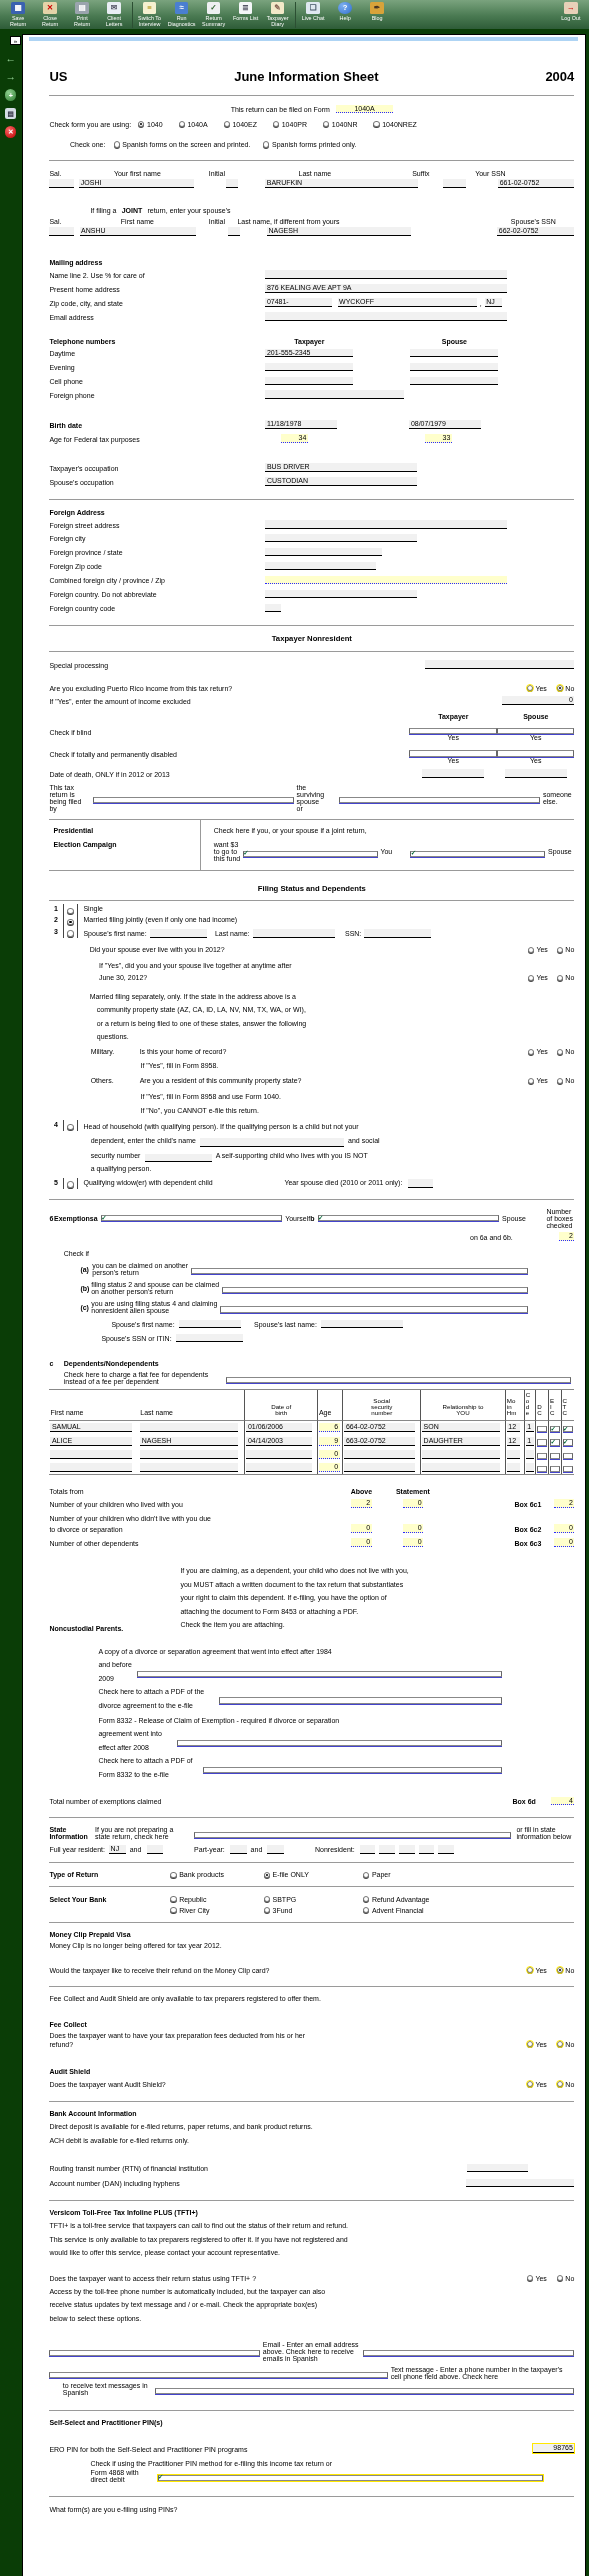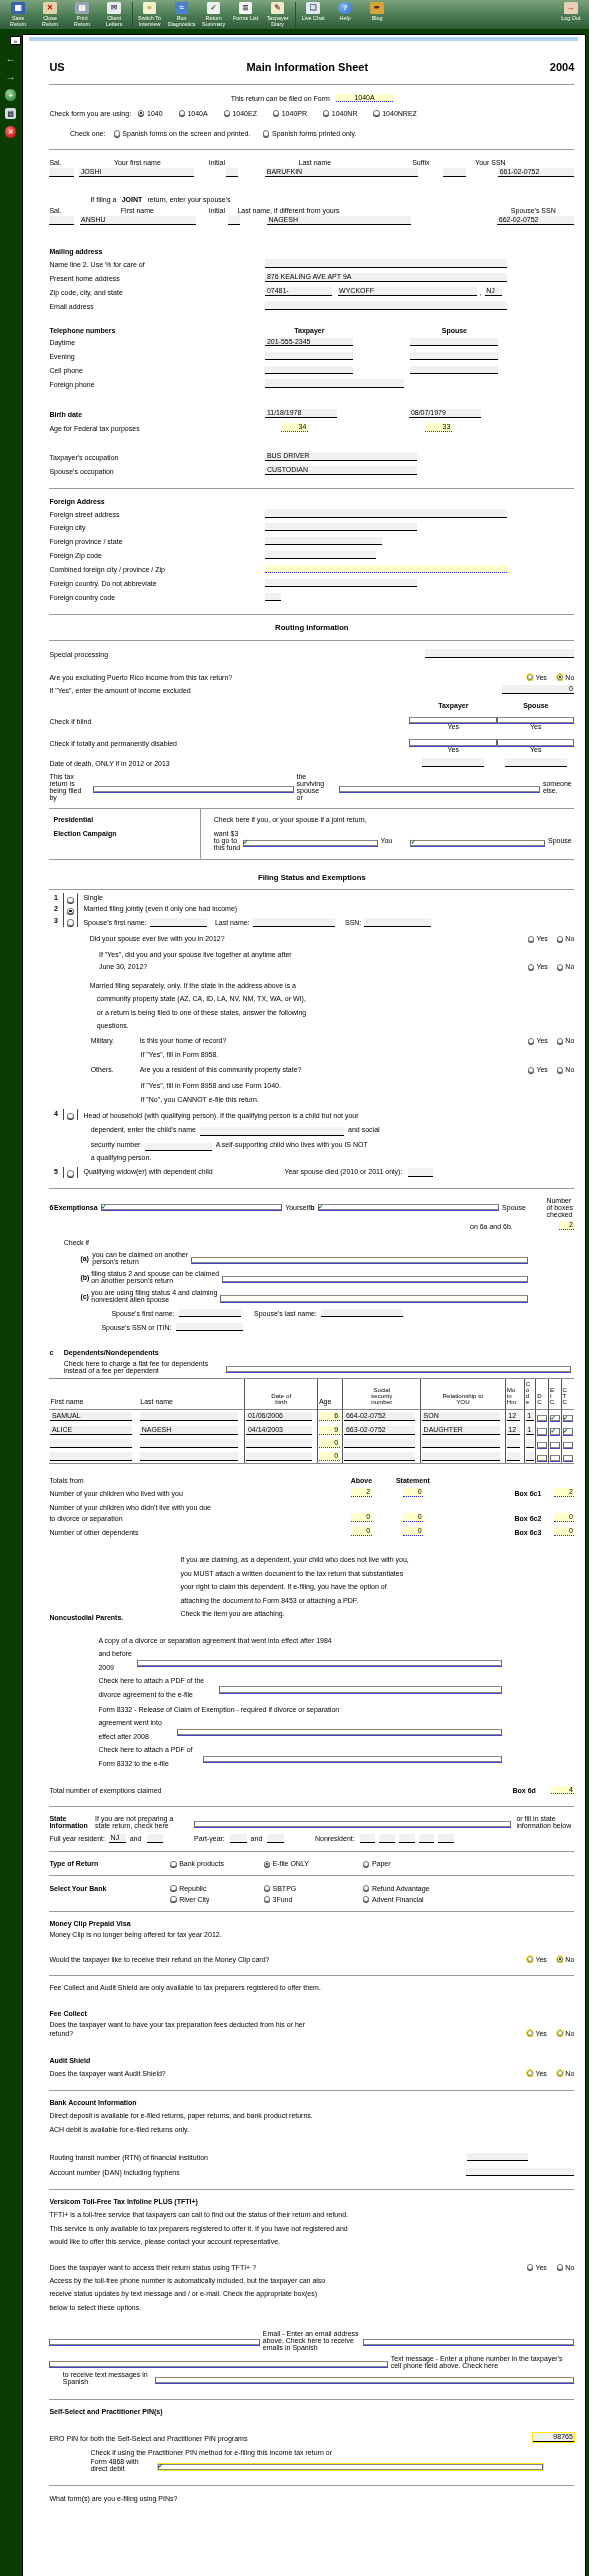--- a/index.html
+++ b/index.html
@@ -90,23 +90,23 @@
   <div class="sic sic-arrow">→</div>
   <div class="sic sic-add">+</div>
   <div class="sic sic-print">▤</div>
   <div class="sic sic-close">✕</div>
 </div>
 
 <div class="page">
   <div class="bluestrip"></div>
   <div class="content">
 
-    <div class="r" style="margin-top:20px;font-size:11px">
+    <div class="r" style="margin-top:28px;font-size:13px">
       <span class="b">US</span>
-      <span class="g ctr b">Main Information Sheet</span>
+      <span class="g ctr b">June Information Sheet</span>
       <span class="b">2004</span>
     </div>
     <hr class="rule" style="margin-top:11.3px">
 
     <div class="r ctr" style="justify-content:center;margin-top:7.2px">
       <span>This return can be filed on Form</span>
       <span class="in y" style="width:57px;margin-left:6.2px">1040A</span>
     </div>
     <div class="rc" style="margin-top:7.2px">
       <span>Check form you are using:</span>
@@ -268,21 +268,21 @@
     <div class="r" style="margin-top:5.2px">
         <span style="width:216px">Foreign country.  Do not abbreviate</span>
         <span class="in" style="width:152px"></span>
       </div>
     <div class="r" style="margin-top:5.2px">
         <span style="width:216px">Foreign country code</span>
         <span class="in" style="width:15.5px"></span>
       </div>
     <hr class="rule" style="margin-top:12.4px">
 
-    <div class="ctr b" style="font-size:7.7px">Routing Information</div>
+    <div class="ctr b" style="font-size:7.7px">Taxpayer Nonresident</div>
     <hr class="rule">
     <div class="r" style="margin-top:3.1px">
         <span class="g">Special processing</span>
         <span class="in" style="width:149px"></span>
       </div>
     <div class="rc" style="margin-top:15.5px">
       <span>Are you excluding Puerto Rico income from this tax return?</span>
       <span class="yn">
           <span class="rd yh"></span>
           <span>Yes</span>
@@ -333,21 +333,21 @@
           <span>want $3 to go to this fund</span>
             <span class="g"></span>
           <span class="cb dt on"></span>
             <span class="lbl">You</span>
           <span class="cb dt on" style="margin-left:15.5px"></span>
             <span class="lbl">Spouse</span>
         </div>
       </div>
     </div>
 
-    <div class="ctr b sec" style="font-size:7.7px;margin-top:13.4px">Filing Status and Exemptions</div>
+    <div class="ctr b sec" style="font-size:7.7px;margin-top:13.4px">Filing Status and Dependents</div>
     <hr class="rule" style="border-top-width:1px;margin:7.2px 0 0 0">
     <div class="fsr" style="margin-top:3.1px">
       <span class="fsn">1</span>
       <span class="fsrad" style="padding-top:1.5px"><span class="rd"></span></span>
       <span class="fsbody">Single</span>
     </div>
     <div class="fsr">
       <span class="fsn">2</span>
       <span class="fsrad" style="padding-top:1.5px"><span class="rd on"></span></span>
       <span class="fsbody">Married filing jointly (even if only one had income)</span>

